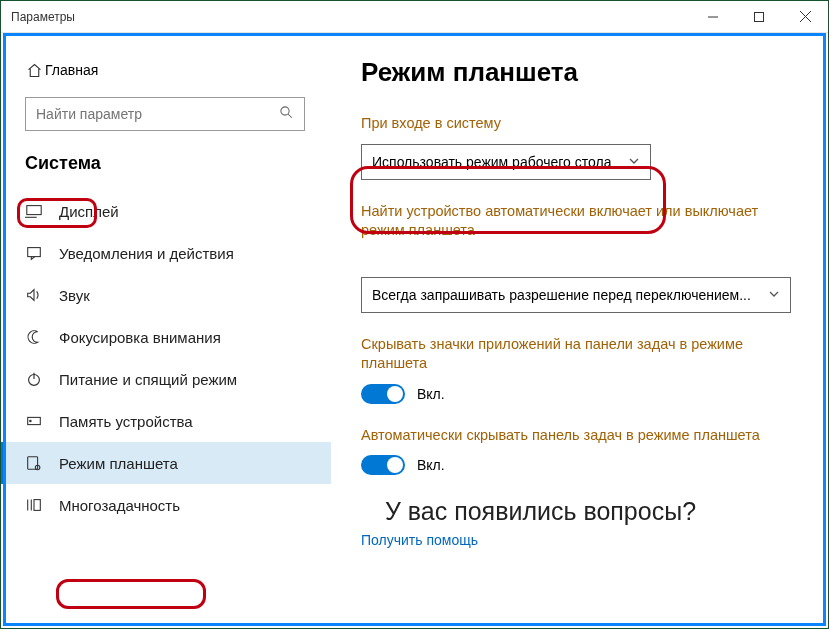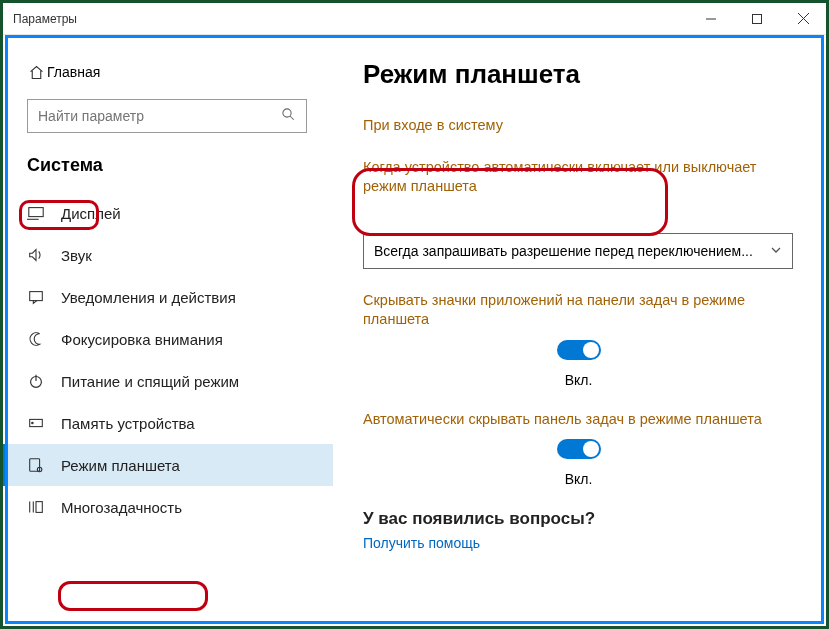--- a/index.html
+++ b/index.html
@@ -1,18 +1,18 @@
 <!DOCTYPE html>
 <html><head>
 <meta charset="utf-8">
 <style>
   * { box-sizing: border-box; margin: 0; padding: 0; font-family: "Segoe UI", Arial, sans-serif; }
   html, body { width: 829px; height: 629px; overflow: hidden; background: #fff; }
 
-  .window { width: 829px; height: 629px; border: 3px solid #14532d; position: relative; background: #fff; display: flex; flex-direction: column; }
+  .window { width: 829px; height: 629px; border: 1px solid #14532d; position: relative; background: #fff; display: flex; flex-direction: column; }
   .window-inner-border { position:absolute; left:2px; right:2px; top:32px; bottom:2px; border:3px solid #0a84ff; pointer-events:none; }
 
   
   .titlebar { height: 32px; display: flex; align-items: center; padding: 0 0 0 10px; font-size: 12px; color: #333; border-bottom: 1px solid #e5e5e5;}
   .titlebar .caption { flex: 1; }
   .tb-btn { width: 46px; height: 32px; display:flex; align-items:center; justify-content:center; }
   .tb-btn svg { stroke:#333; }
 
   .body { flex:1; display:flex; overflow:hidden; position:relative; }
 
@@ -30,26 +30,26 @@
 
   
   .content { flex:1; padding: 24px 32px 8px 30px; overflow:hidden; }
   h1.page-title { font-size:26px; font-weight:600; margin-bottom:26px; }
   .setting-block { margin-bottom:22px; }
   .setting-label { font-size:14.5px; color:#a16207; margin-bottom:10px; line-height:1.35;}
   .combo { width: 290px; height:36px; border:1px solid #666; display:flex; align-items:center; padding:0 10px; font-size:14px; justify-content:space-between; background:#fff;}
   .combo.wide { width: 430px; margin-top: 36px; }
   .chev { flex:0 0 auto; }
 
-  .toggle-row { display:flex; align-items:center; gap:12px;flex-direction:column; }
+  .toggle-row { display:flex; align-items:center; gap:12px; }
   .toggle { width:44px; height:20px; border-radius:10px; background:#0078d4; position:relative; }
   .toggle::after { content:""; position:absolute; right:2px; top:2px; width:16px; height:16px; background:#fff; border-radius:50%; }
   .toggle-label { font-size:14px; }
 
-  .help-heading { font-size:17px; font-weight:700; margin-top:10px; margin-bottom:6px; color:#222;}
+  .help-heading { font-size:25px; font-weight:400; margin-top:10px; margin-bottom:6px; color:#222;margin-left:24px;}
   .help-link { color:#0067c0; font-size:14px; cursor:pointer; }
 
   
   .annot { position:absolute; border:3px solid #c00010; border-radius:14px; pointer-events:none; }
   .annot.a1 { left:16px; top:197px; width:80px; height:30px; border-radius:10px;}
   .annot.a2 { left:55px; top:578px; width:150px; height:30px; border-radius:12px;}
   .annot.a3 { left:349px; top:165px; width:316px; height:68px; border-radius:18px;}
 </style>
 </head>
 <body>
@@ -107,34 +107,34 @@
             <svg width="18" height="18" viewBox="0 0 20 20" fill="none" stroke="#333" stroke-width="1.2">
               <rect x="2" y="4" width="16" height="10"></rect>
               <line x="7" y1="17" x2="13" y2="17"></line>
             </svg>
           </span>
         <span>Дисплей</span>
       </div>
       <div class="nav-item">
         <span class="nav-icon">
             <svg width="18" height="18" viewBox="0 0 20 20" fill="none" stroke="#333" stroke-width="1.2">
+              <rect x="3" y="4" width="14" height="10"></rect>
+              <path d="M7 14 L7 17 L11 14"></path>
+            </svg>
+          </span>
+        <span>Уведомления и действия</span>
+      </div>
+      <div class="nav-item">
+        <span class="nav-icon">
+            <svg width="18" height="18" viewBox="0 0 20 20" fill="none" stroke="#333" stroke-width="1.2">
               <path d="M3 8 H6 L10 4 V16 L6 12 H3 Z"></path>
               <path d="M13 6 Q16 10 13 14"></path>
             </svg>
           </span>
         <span>Звук</span>
-      </div>
-      <div class="nav-item">
-        <span class="nav-icon">
-            <svg width="18" height="18" viewBox="0 0 20 20" fill="none" stroke="#333" stroke-width="1.2">
-              <rect x="3" y="4" width="14" height="10"></rect>
-              <path d="M7 14 L7 17 L11 14"></path>
-            </svg>
-          </span>
-        <span>Уведомления и действия</span>
       </div>
       <div class="nav-item">
         <span class="nav-icon">
             <svg width="18" height="18" viewBox="0 0 20 20" fill="none" stroke="#333" stroke-width="1.2">
               <path d="M14 4 A7 7 0 1 0 14 16 A5 5 0 0 1 14 4"></path>
             </svg>
           </span>
         <span>Фокусировка внимания</span>
       </div>
       <div class="nav-item">
@@ -174,24 +174,30 @@
           </span>
         <span>Многозадачность</span>
       </div>
     </div>
 
     <div class="content">
       <h1 class="page-title">Режим планшета</h1>
 
       <div class="setting-block">
         <div class="setting-label">При входе в систему</div>
-      </div>
-
-      <div class="setting-block">
-        <div class="setting-label">Когда устройство автоматически включает или выключает режим планшета</div>
+        <div class="combo">
+          <span>Использовать режим рабочего стола</span>
+          <span class="chev"><svg width="12" height="12" viewBox="0 0 12 12" fill="none" stroke="#555" stroke-width="1.3">
+                <path d="M2 4 L6 8 L10 4"></path>
+              </svg></span>
+        </div>
+      </div>
+
+      <div class="setting-block">
+        <div class="setting-label">Найти устройство автоматически включает или выключает режим планшета</div>
         <div class="combo wide">
           <span style="white-space:nowrap; overflow:hidden; text-overflow:ellipsis;">Всегда запрашивать разрешение перед переключением...</span>
           <span class="chev"><svg width="12" height="12" viewBox="0 0 12 12" fill="none" stroke="#555" stroke-width="1.3">
                 <path d="M2 4 L6 8 L10 4"></path>
               </svg></span>
         </div>
       </div>
 
       <div class="setting-block">
         <div class="setting-label">Скрывать значки приложений на панели задач в режиме планшета</div>

